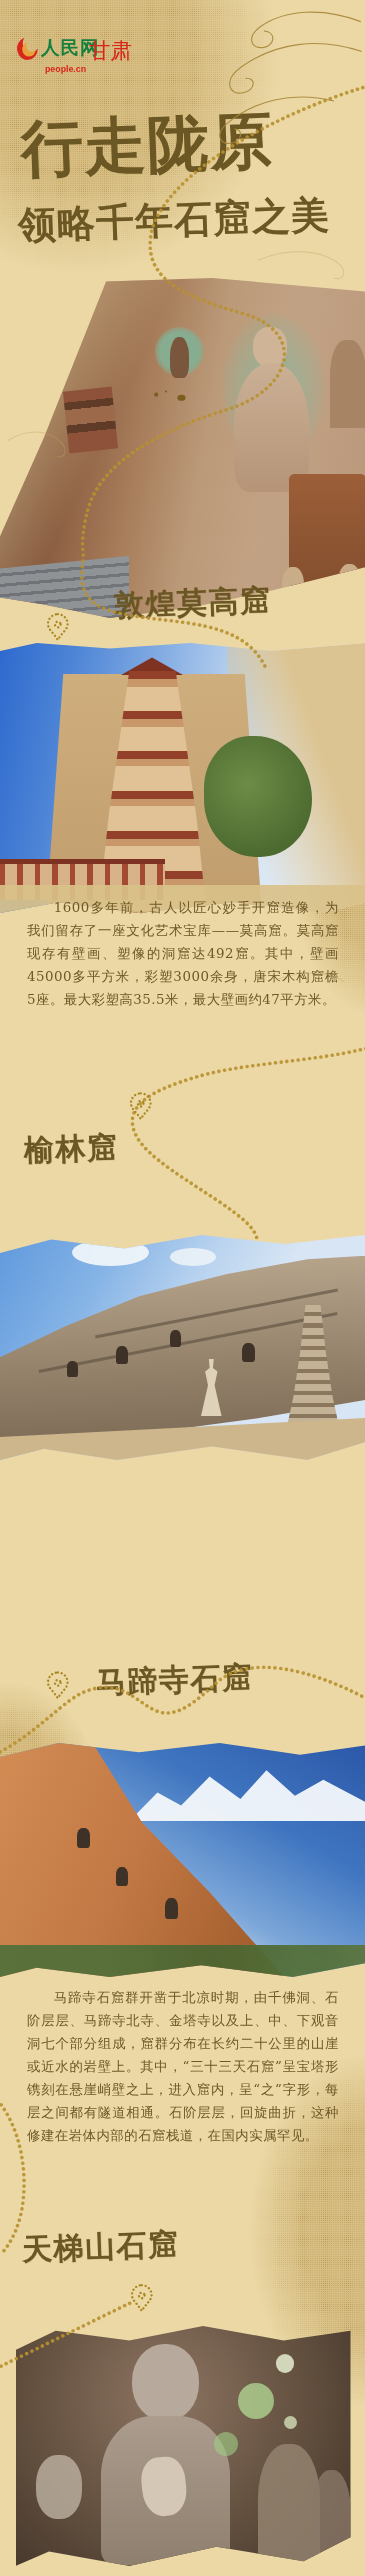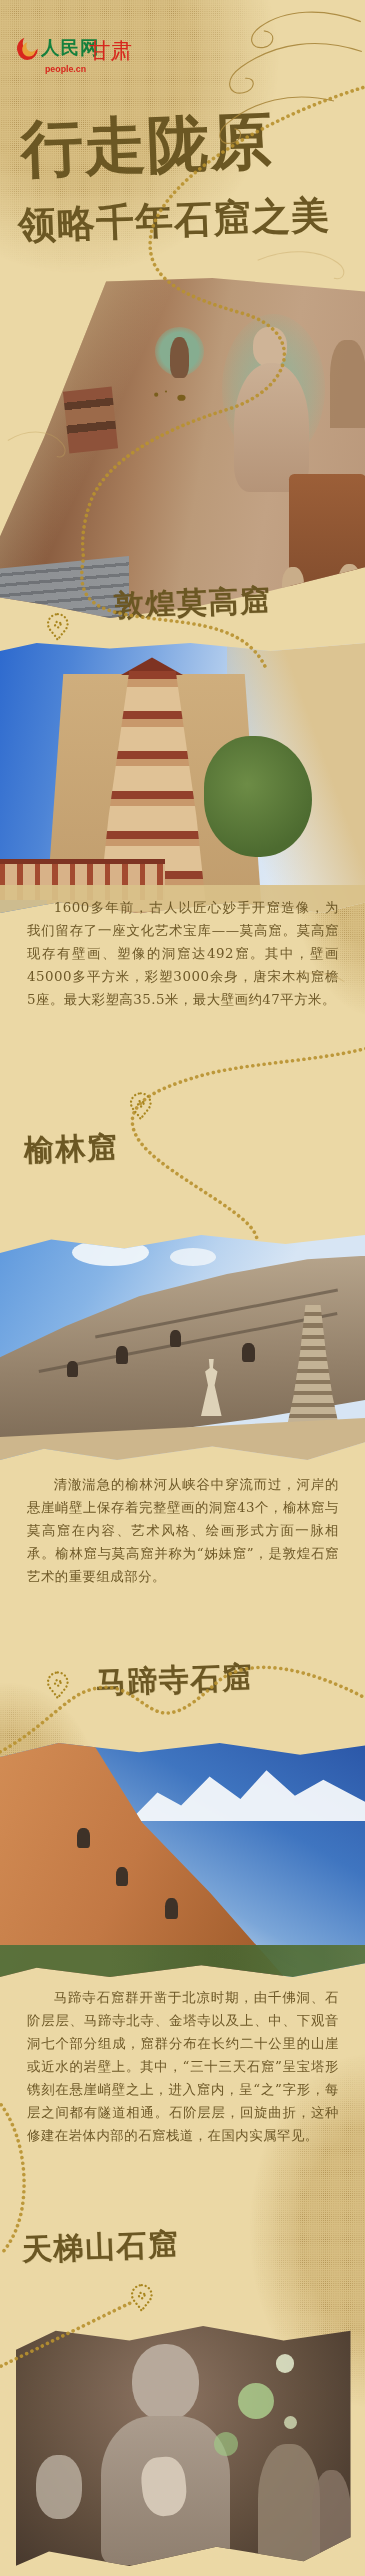--- a/index.html
+++ b/index.html
@@ -182,21 +182,20 @@
     <div class="abs yl-rail" style="left:36px;top:106px;width:304px;"></div>
     <div class="abs yl-rail" style="left:93px;top:77px;width:247px;"></div>
     <span class="cave" style="left:67px;top:126px;width:11.3px;height:15.5px;"></span>
     <span class="cave" style="left:116px;top:111px;width:12.4px;height:17.5px;"></span>
     <span class="cave" style="left:170px;top:95px;width:11.3px;height:16.5px;"></span>
     <span class="cave" style="left:242px;top:108px;width:13.4px;height:18.5px;"></span>
     <div class="abs yl-stupa1"></div>
     <div class="abs yl-stupa2"></div>
     <div class="abs yl-slope"></div>
   </div>
-  <div class="para" style="top:1473px;">清澈湍急的榆林河从峡谷中穿流而过，河岸的悬崖峭壁上保存着完整壁画的洞窟43个，榆林窟与莫高窟在内容、艺术风格、绘画形式方面一脉相承。榆林窟与莫高窟并称为“姊妹窟”，是敦煌石窟艺术的重要组成部分。</div>
 
   <div class="photo" id="mati-photo">
     <div class="abs mt-snow"></div>
     <div class="abs mt-cliff"></div>
     <span class="cave" style="left:77px;top:85px;width:13.4px;height:19.6px;"></span>
     <span class="cave" style="left:116px;top:124px;width:12.4px;height:18.5px;"></span>
     <span class="cave" style="left:165px;top:155px;width:13.4px;height:20.6px;"></span>
     <div class="abs mt-green"></div>
   </div>
   <div class="para" style="top:1986px;">马蹄寺石窟群开凿于北凉时期，由千佛洞、石阶层层、马蹄寺北寺、金塔寺以及上、中、下观音洞七个部分组成，窟群分布在长约二十公里的山崖或近水的岩壁上。其中，“三十三天石窟”呈宝塔形镌刻在悬崖峭壁之上，进入窟内，呈“之”字形，每层之间都有隧道相通。石阶层层，回旋曲折，这种修建在岩体内部的石窟栈道，在国内实属罕见。</div>

